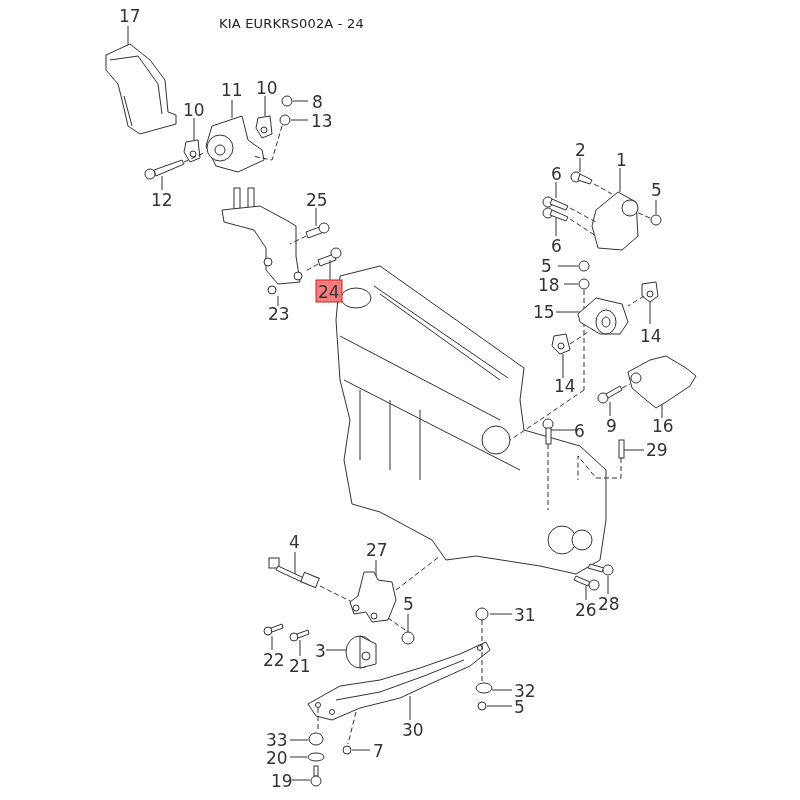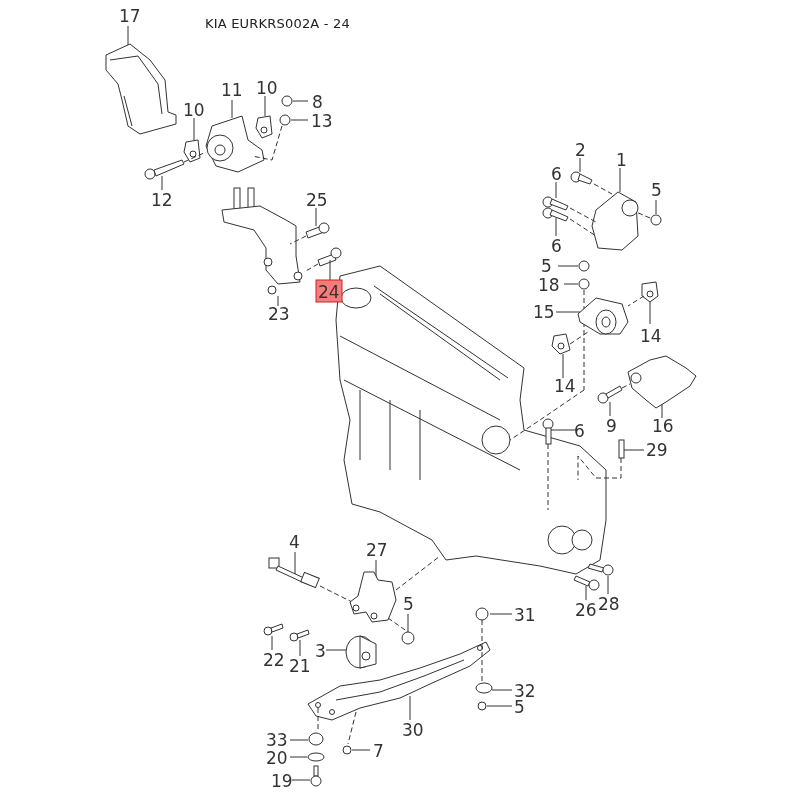--- a/index.html
+++ b/index.html
@@ -1,17 +1,17 @@
 <!DOCTYPE html>
 <html><head>
 <meta charset="utf-8">
 <style>
   html, body { margin:0; padding:0; background:#ffffff; }
   body { width:800px; height:800px; position:relative; overflow:hidden; font-family:"DejaVu Sans", sans-serif; }
-  #title { position:absolute; left:205px; top:16px; font-size:13px; color:#222; letter-spacing:0.2px; }
+  #title { position:absolute; left:219px; top:16px; font-size:13px; color:#222; letter-spacing:0.2px; }
   svg#diagram { position:absolute; left:0; top:0; }
   .callout { font-family:"DejaVu Sans", sans-serif; font-size:17px; fill:#333; }
   .part { fill:#fff; stroke:#333; stroke-width:1; }
   .line { stroke:#333; stroke-width:1; fill:none; }
   .dash { stroke:#333; stroke-width:1; fill:none; stroke-dasharray:5,3; }
   .hl { fill:#f77b7b; stroke:#cc2222; stroke-width:1; }
 </style>
 </head>
 <body>
 

